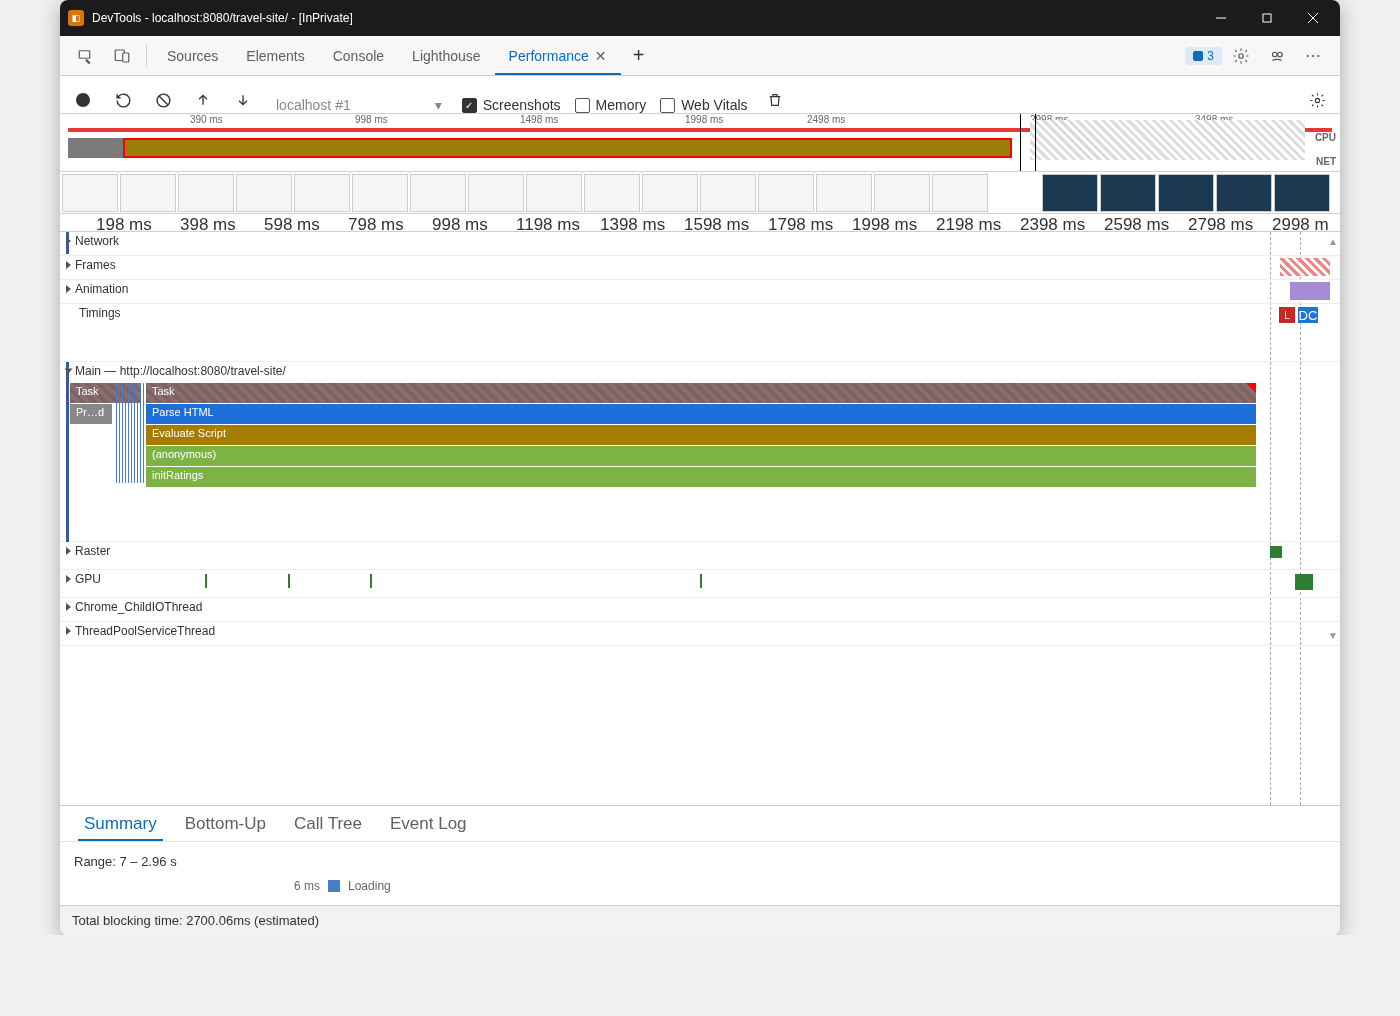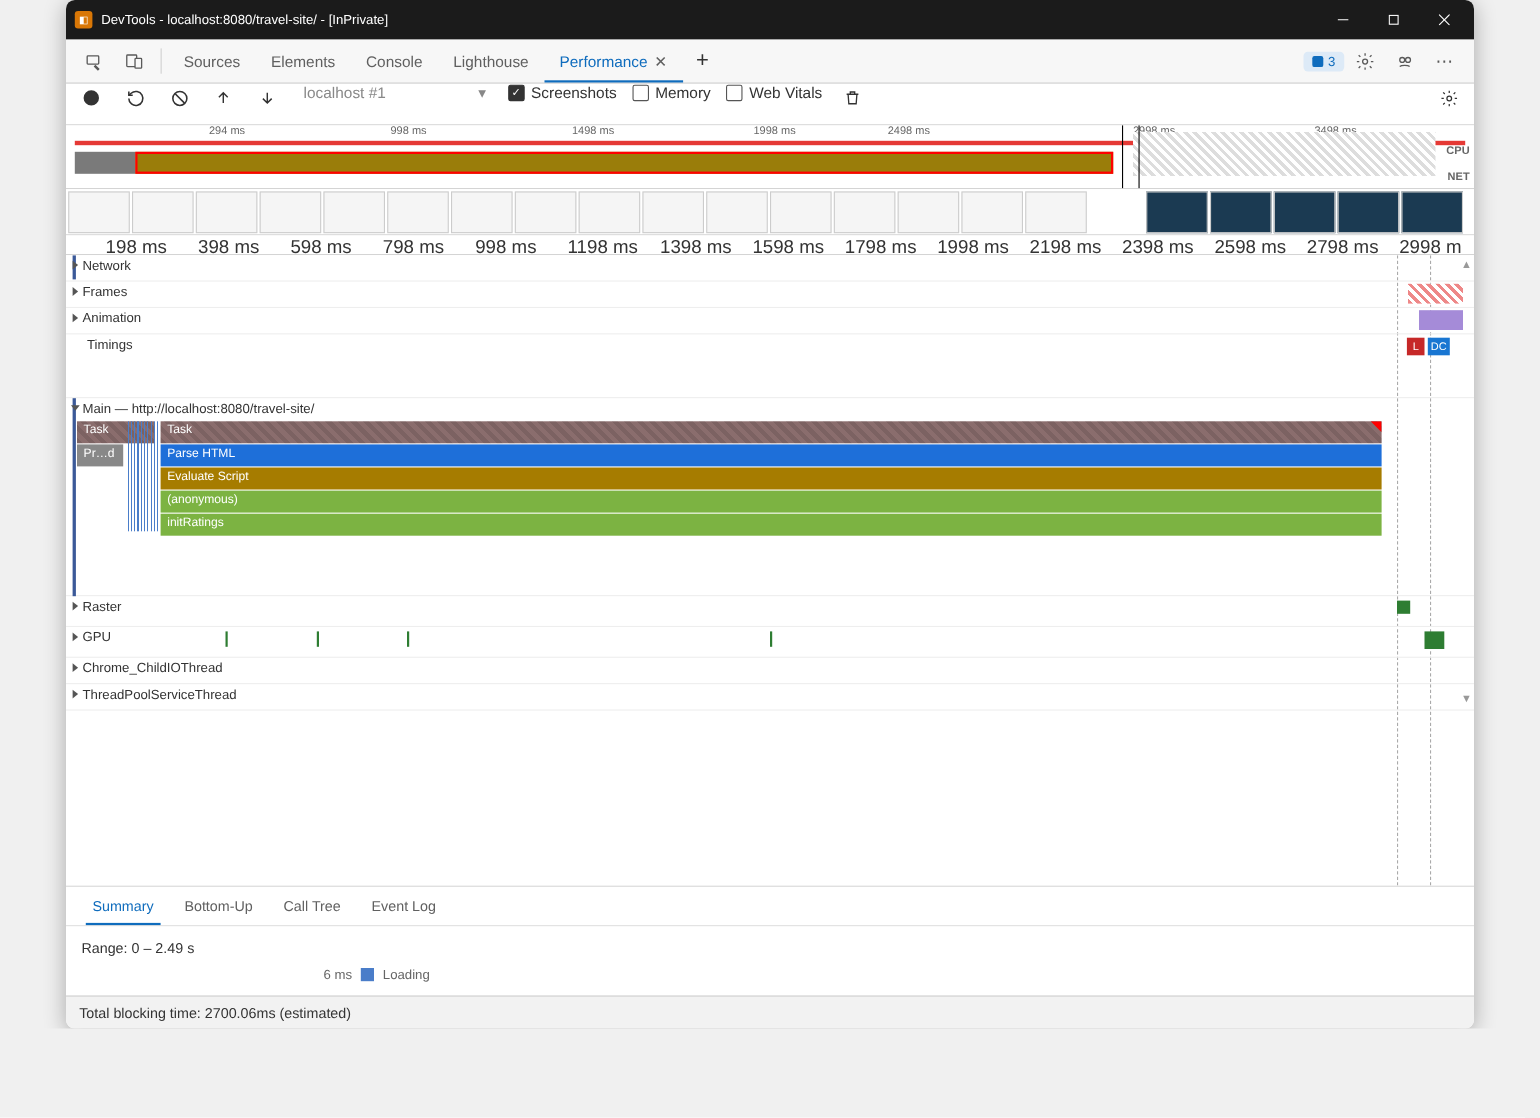--- a/index.html
+++ b/index.html
@@ -19,21 +19,21 @@
 .tabrow .tab{padding:0 14px;display:flex;align-items:center;color:#606060;font-size:14px;cursor:pointer;position:relative}
 .tabrow .tab.active{color:#0f6cbd}
 .tabrow .tab.active::after{content:"";position:absolute;left:0;right:0;bottom:0;height:2px;background:#0f6cbd}
 .tab-close{margin-left:6px;color:#606060;font-size:14px}
 .tabrow .right{margin-left:auto;display:flex;align-items:center;gap:2px;padding-right:10px}
 .rbtn{width:34px;height:32px;display:flex;align-items:center;justify-content:center;color:#5a5a5a;border-radius:4px}
 .badge{background:#ddeaf7;color:#0f6cbd;border-radius:4px;padding:2px 8px;font-size:12px;display:flex;align-items:center;gap:4px}
 .badge::before{content:"";width:10px;height:10px;background:#0f6cbd;border-radius:2px;display:inline-block}
 
 
-.toolbar{height:38px;border-bottom:1px solid #d0d0d0;display:flex;align-items:flex-start;padding:0 10px;gap:14px;font-size:14px;color:#333}
+.toolbar{height:38px;border-bottom:1px solid #d0d0d0;display:flex;align-items:flex-end;padding:0 10px;gap:14px;font-size:14px;color:#333}
 .tbtn{width:26px;height:26px;display:flex;align-items:center;justify-content:center;color:#333;border-radius:4px}
 .record{width:14px;height:14px;border-radius:50%;border:2px solid #333;background:#333}
 .sel{color:#888;display:flex;align-items:center;gap:4px;padding:0 6px}
 .chk{display:flex;align-items:center;gap:6px}
 .chk .box{width:15px;height:15px;border:1.5px solid #555;border-radius:2px;display:flex;align-items:center;justify-content:center;font-size:10px}
 .chk.on .box{background:#333;color:#fff;border-color:#333}
 .toolbar .rt{margin-left:auto}
 
 
 .overview{height:58px;border-bottom:1px solid #d0d0d0;position:relative;background:#fff}
@@ -61,39 +61,39 @@
 .ruler span{position:absolute;top:1px}
 
 
 .tracks{flex:1;overflow:auto;background:#fff;position:relative;font-size:12px}
 .track{border-bottom:1px solid #eee;position:relative;min-height:24px}
 .track .hdr{display:flex;align-items:center;padding:2px 6px;color:#333;gap:4px}
 .track .tri{width:0;height:0;border-left:5px solid #555;border-top:4px solid transparent;border-bottom:4px solid transparent}
 .track .tri.down{transform:rotate(90deg)}
 .track.small{min-height:24px}
 .badge-l{position:absolute;right:45px;top:3px;width:16px;height:16px;background:#c62828;color:#fff;font-size:10px;display:flex;align-items:center;justify-content:center}
-.badge-dc{position:absolute;right:22px;top:3px;width:20px;height:16px;background:#1976d2;color:#fff;font-size:10px;display:flex;align-items:center;justify-content:center}
+.badge-dc{position:absolute;right:22px;top:3px;width:20px;height:16px;background:#1976d2;color:#fff;font-size:13px;display:flex;align-items:center;justify-content:center}
 
 .main-track{min-height:180px;position:relative}
 .ft{position:absolute;height:20px;color:#fff;font-size:11px;padding:2px 6px;white-space:nowrap;overflow:hidden}
 .task-bar{background:#8a6d6d;background-image:repeating-linear-gradient(45deg,rgba(0,0,0,.1),rgba(0,0,0,.1) 4px,transparent 4px,transparent 8px)}
 .task-red{position:absolute;top:0;right:0;width:0;height:0;border-top:10px solid red;border-left:10px solid transparent}
 .parse{background:#1e6fd9}
 .eval{background:#a67c00}
 .anon{background:#7cb342}
 .init{background:#7cb342}
 .prd{background:#888}
 .stripe{position:absolute;top:21px;left:56px;width:30px;height:100px;background:repeating-linear-gradient(90deg,#4a7dc9,#4a7dc9 1px,transparent 1px,transparent 3px)}
 
 .thin-mark{position:absolute;width:2px;height:14px;top:4px;background:#2e7d32}
 
 
 .bottom{border-top:1px solid #ccc;background:#fff}
 .btabs{height:36px;display:flex;align-items:stretch;border-bottom:1px solid #e0e0e0;padding-left:10px}
-.btab{padding:0 14px;display:flex;align-items:center;color:#606060;font-size:13px;cursor:pointer;position:relative}
+.btab{padding:0 14px;display:flex;align-items:center;color:#606060;font-size:17px;cursor:pointer;position:relative}
 .btab.active{color:#0f6cbd}
 .btab.active::after{content:"";position:absolute;left:8px;right:8px;bottom:0;height:2px;background:#0f6cbd}
 .bcontent{padding:12px 14px;font-size:13px;color:#333;min-height:60px}
 .legend{display:flex;align-items:center;gap:8px;margin-top:10px;color:#666;font-size:12px;padding-left:220px}
 .legend .sq{width:12px;height:12px;background:#4a7dc9}
 
 
 .status{height:30px;background:#f2f2f2;border-top:1px solid #d0d0d0;display:flex;align-items:center;padding:0 12px;font-size:13px;color:#333}
 
 .vline{position:absolute;top:0;bottom:0;width:0;border-left:1px dashed #aaa}
@@ -221,21 +221,21 @@
     <div class="tbtn rt">
         <svg width="17" height="17" viewBox="0 0 24 24" fill="none" stroke="#333" stroke-width="1.6">
           <circle cx="12" cy="12" r="3"></circle>
           <path d="M12 2v3M12 19v3M4.2 4.2l2.1 2.1M17.7 17.7l2.1 2.1M2 12h3M19 12h3M4.2 19.8l2.1-2.1M17.7 6.3l2.1-2.1"></path>
         </svg>
       </div>
   </div>
 
   <div class="overview">
     <div class="ov-ticks">
-      <span style="left:130px">294 ms</span>
+      <span style="left:130px">390 ms</span>
       <span style="left:295px">998 ms</span>
       <span style="left:460px">1498 ms</span>
       <span style="left:625px">1998 ms</span>
       <span style="left:747px">2498 ms</span>
       <span style="left:970px">2998 ms</span>
       <span style="left:1135px">3498 ms</span>
     </div>
     <div class="ov-band">
       <div class="ov-red"></div>
       <div class="ov-grey"></div>
@@ -378,21 +378,21 @@
   </div>
 
   <div class="bottom">
     <div class="btabs">
       <div class="btab active">Summary</div>
       <div class="btab">Bottom-Up</div>
       <div class="btab">Call Tree</div>
       <div class="btab">Event Log</div>
     </div>
     <div class="bcontent">
-      <div>Range: 0 – 2.49 s</div>
+      <div>Range: 7 – 2.96 s</div>
       <div class="legend">
         <span>6 ms</span>
         <span class="sq"></span>
         <span>Loading</span>
       </div>
     </div>
   </div>
 
   <div class="status">
     <span>Total blocking time: 2700.06ms (estimated)</span>

